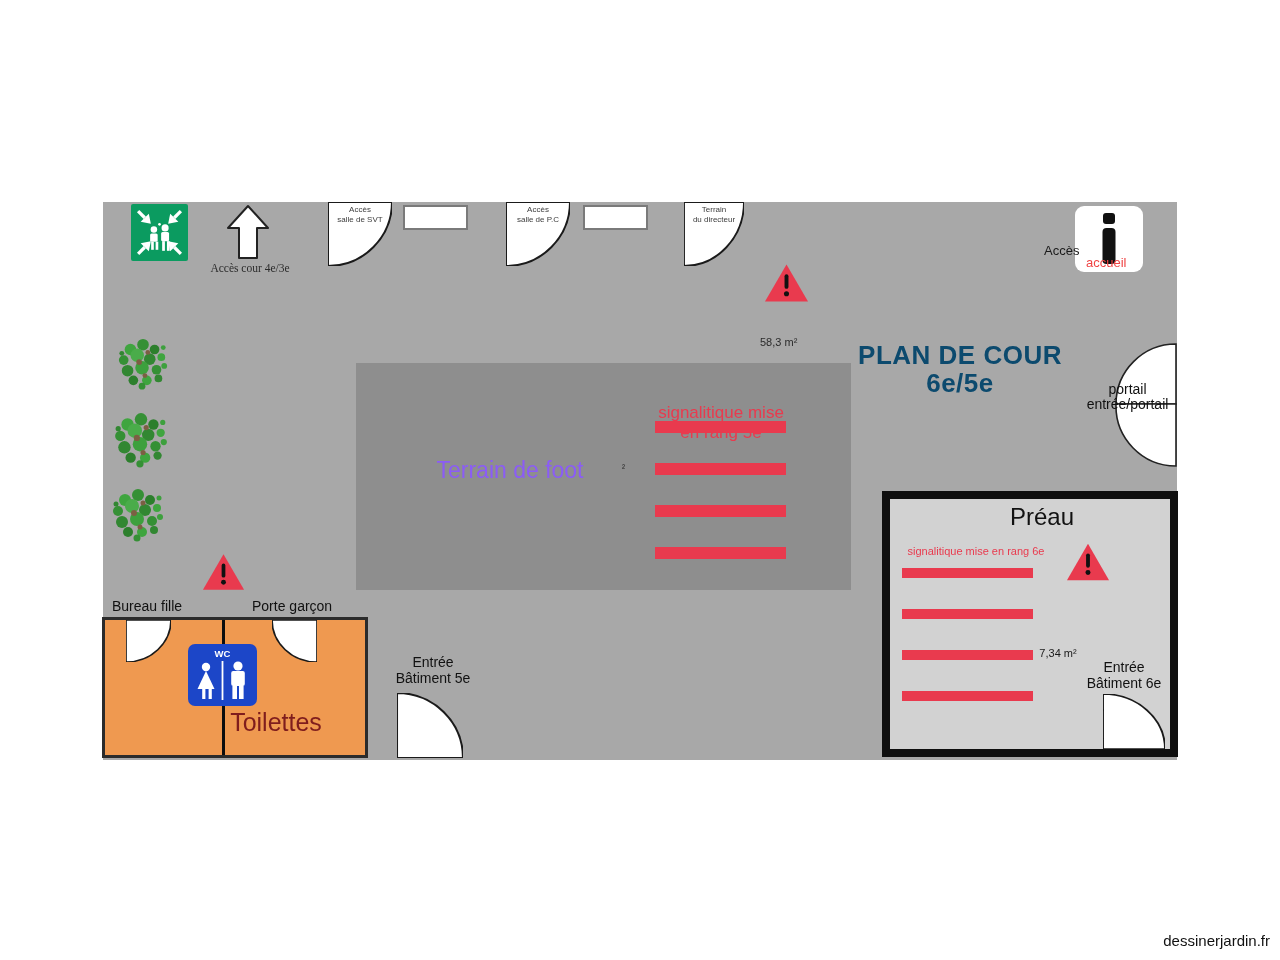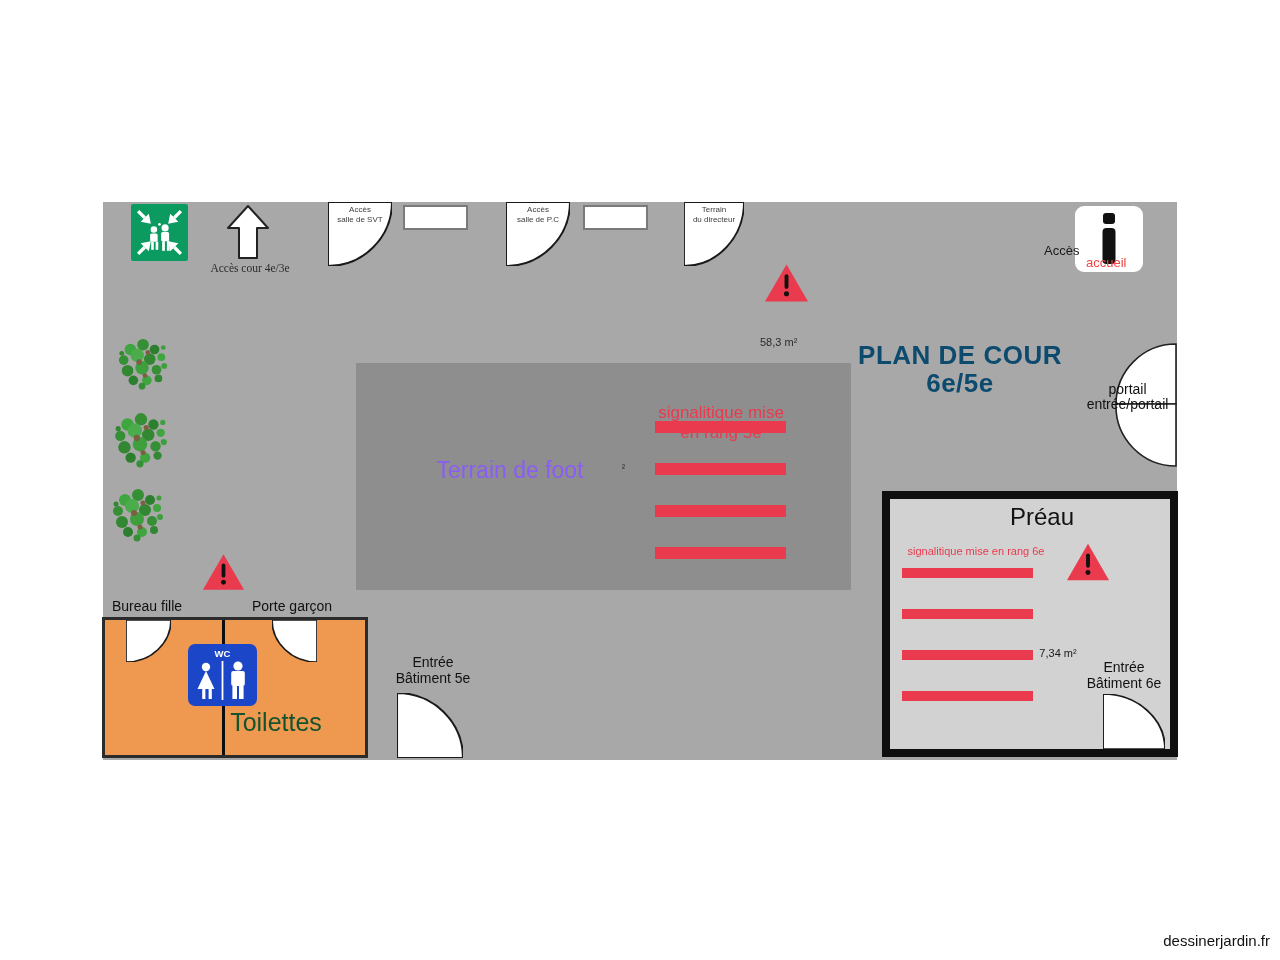--- a/index.html
+++ b/index.html
@@ -76,21 +76,21 @@
   #tree-3{left:110px;top:486px;}
 
   
   #porte-fille{left:112px;top:598px;font-size:14px;color:#111;}
   #porte-garcon{left:252px;top:598px;font-size:14px;color:#111;}
   #toilettes{left:102px;top:617px;width:266px;height:141px;border:3px solid #2b2b2b;box-sizing:border-box;}
   #toil-divider{left:117px;top:0;width:3px;height:135px;background:#0d0d0d;}
   #door-fille{left:21px;top:0;width:45px;height:42px;}
   #door-garcon{left:167px;top:0;width:45px;height:42px;}
   #wc-sign{left:83px;top:24px;width:69px;height:62px;}
-  #toilettes-name{left:91px;top:88px;width:160px;font-size:25px;color:#14532d;text-align:center;}
+  #toilettes-name{left:91px;top:88px;width:160px;font-size:25px;color:#7f1d1d;text-align:center;}
 
   
   #entree-5e{left:378px;top:654px;width:110px;font-size:14px;line-height:1.15;color:#111;}
   #door-5e{left:397px;top:693px;width:66px;height:65px;}
 
   #watermark{right:10px;top:932px;font-size:15px;color:#111;margin-left:32px;}
 </style>
 </head>
 <body>
 

